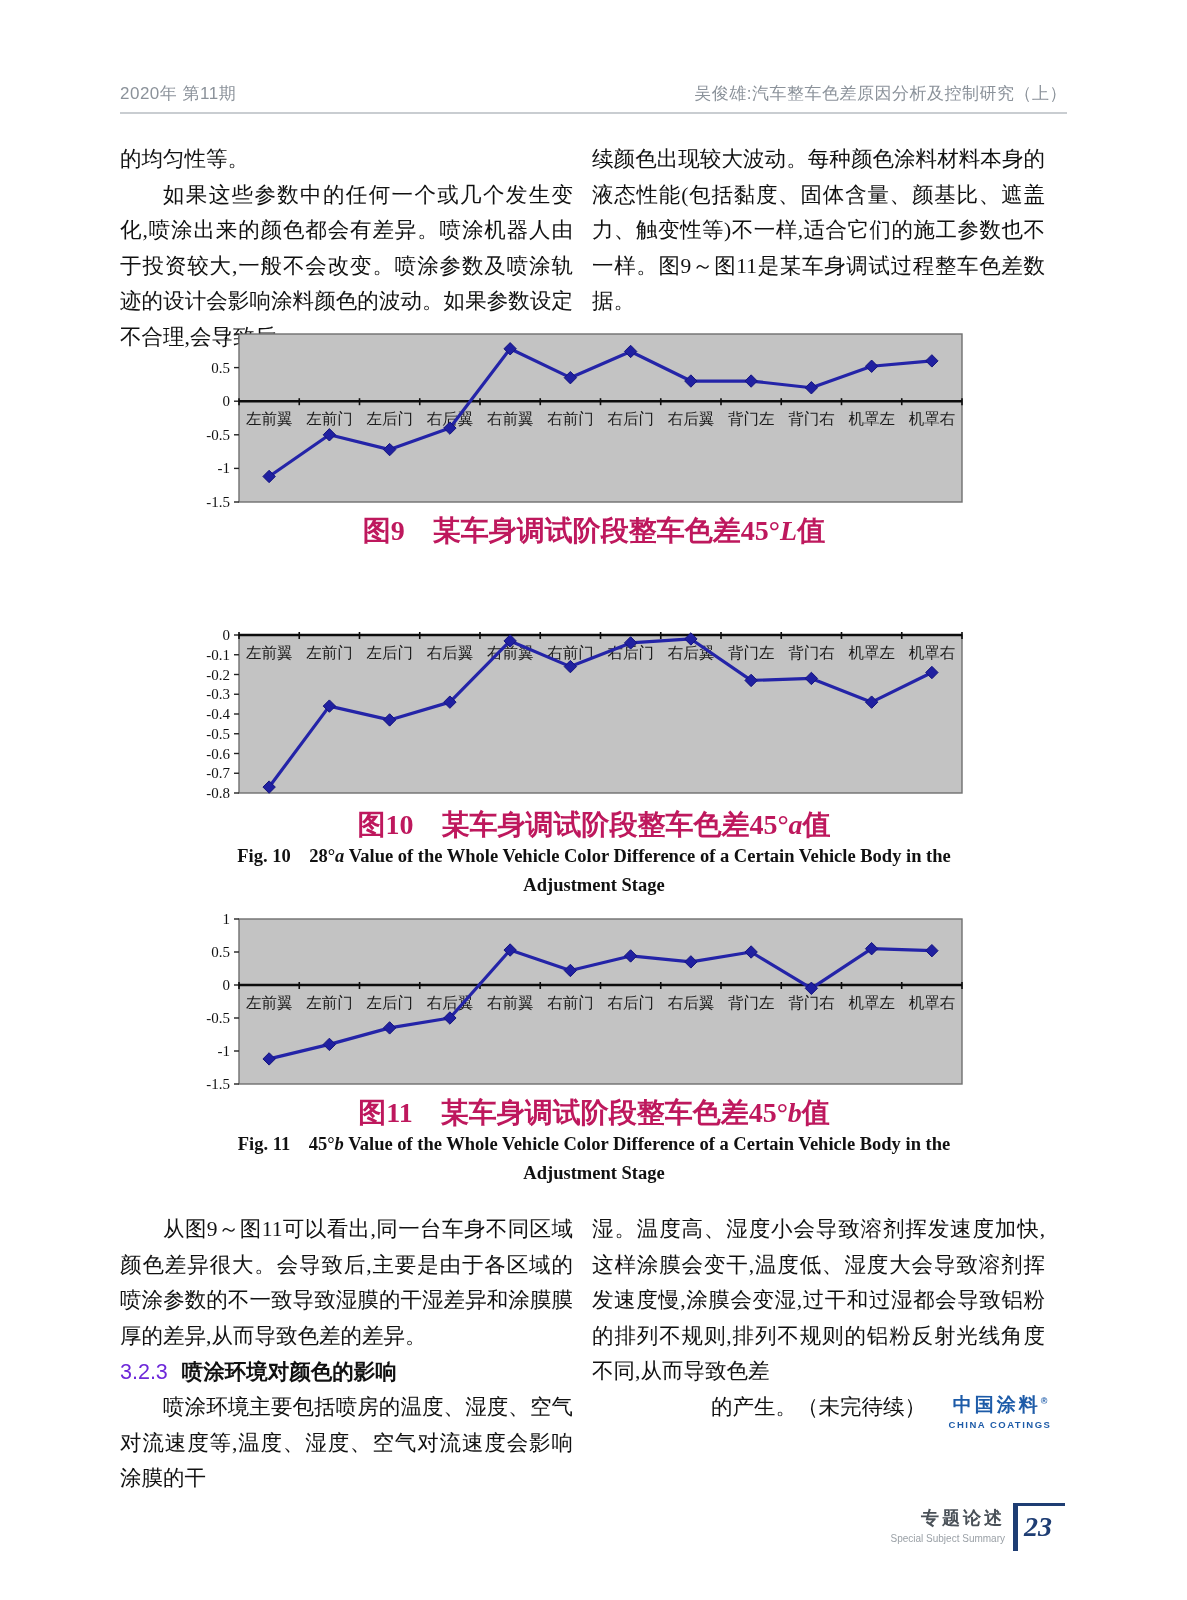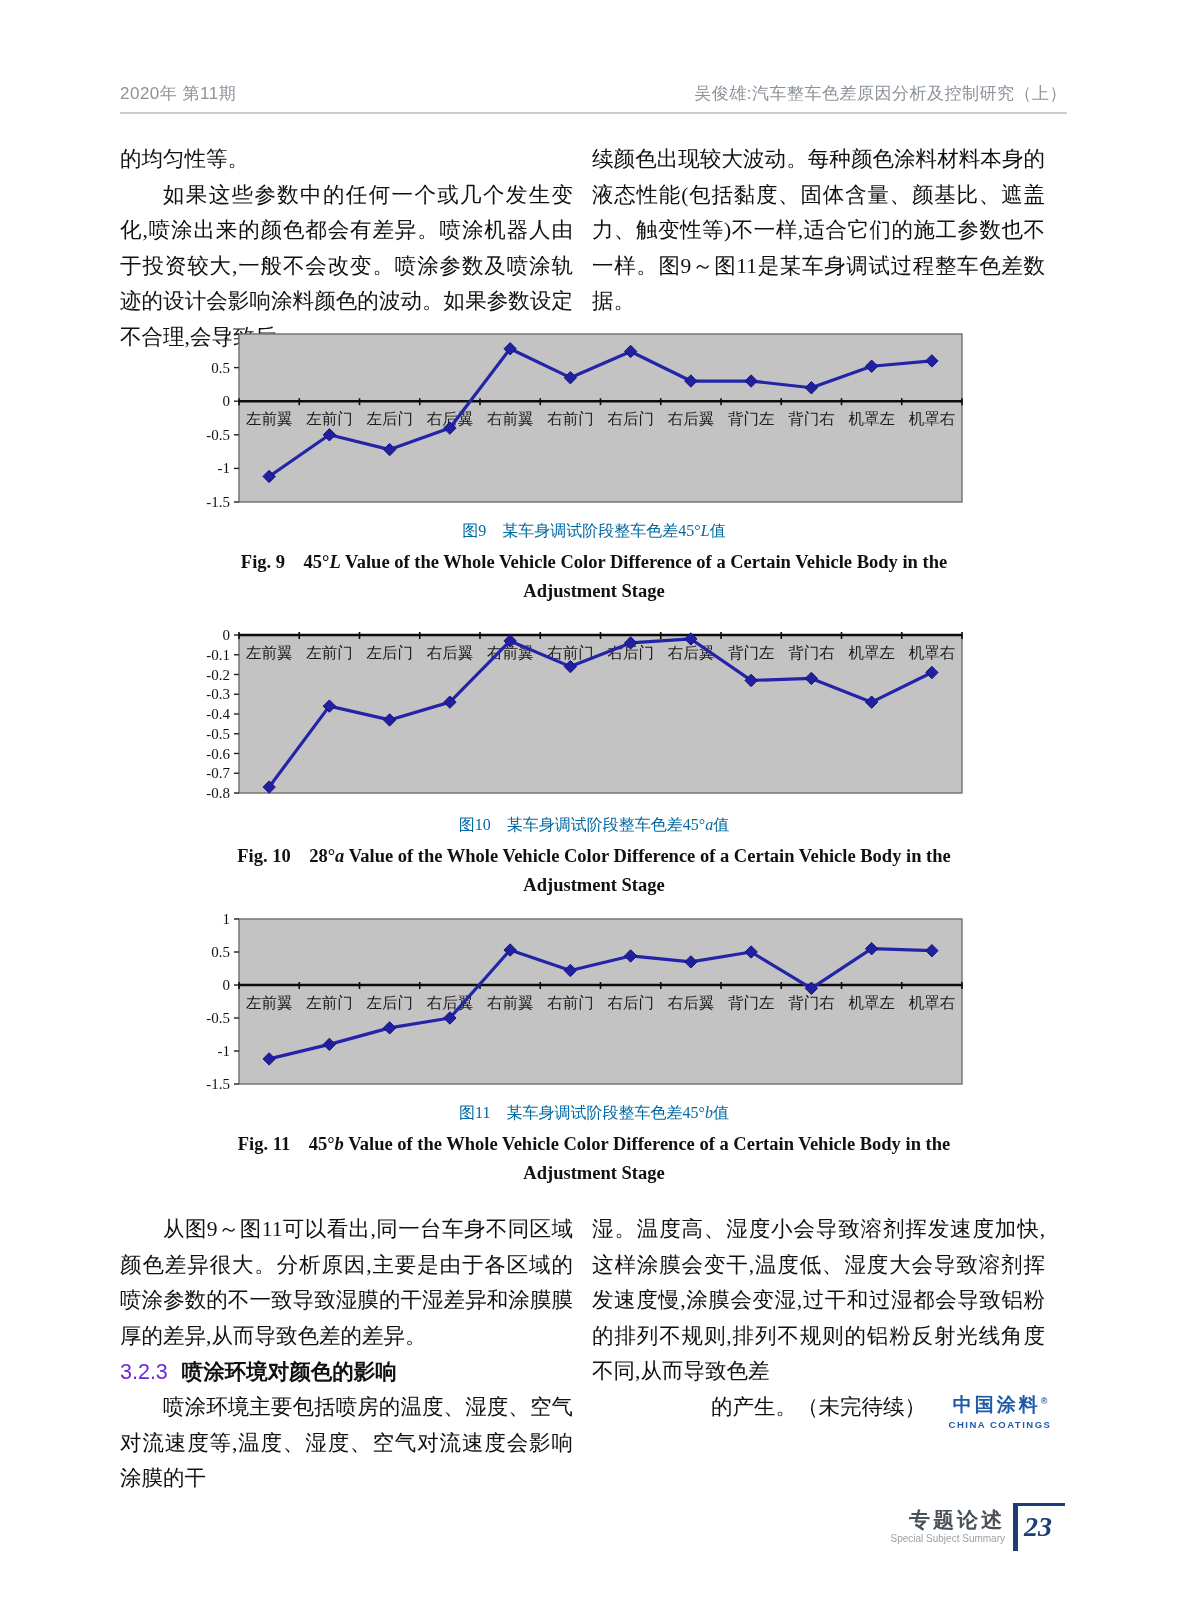--- a/index.html
+++ b/index.html
@@ -28,33 +28,33 @@
   .flex-line { display:flex; justify-content:center; }
   
   .chart { position:absolute; left:182px; width:810px; }
   .chart svg { display:block; }
   #chart0 { top:326px; }
   #chart1 { top:624px; }
   #chart2 { top:912px; }
   
   .cap { position:absolute; left:174px; width:840px; text-align:center; }
   #cap0 { top:518px; } #cap1 { top:812px; } #cap2 { top:1100px; }
-  .cap-zh { font-size:16px; font-weight:normal; color:#0369a1; line-height:26px; }
+  .cap-zh { font-size:28px; font-weight:bold; color:#be185d; line-height:26px; }
   .cap-en { font-size:18.5px; font-weight:bold; color:#111; line-height:29px;
             width:790px; margin:4px auto 0 auto; }
   .var-i { font-style:italic; }
   
   .logo { position:absolute; left:940px; top:1392px; width:120px; text-align:center;
           font-family:"Liberation Sans", sans-serif; color:#1d5ba8; }
   .logo-zh { font-size:19px; font-weight:bold; letter-spacing:3px; }
   .logo-mark { font-size:9px; vertical-align:super; letter-spacing:0; }
   .logo-en { font-size:9.5px; font-weight:bold; letter-spacing:1.5px; margin-top:1px; }
   
   .ftr-zh { position:absolute; left:820px; top:1506px; width:185px; text-align:right;
-            font-size:21px; font-weight:bold; color:#4a5158; letter-spacing:3px;
+            font-size:18px; font-weight:bold; color:#4a5158; letter-spacing:3px;
             font-family:"Liberation Sans", sans-serif; }
   .ftr-en { position:absolute; left:790px; top:1533px; width:215px; text-align:right;
             font-size:10px; color:#9ba1a7; font-family:"Liberation Sans", sans-serif; }
   .ftr-topline { position:absolute; left:1013px; top:1503px; width:52px; height:3px; background:#1e3d73; }
   .ftr-bar { position:absolute; left:1013px; top:1503px; width:5px; height:48px; background:#1e3d73; }
   .ftr-num { position:absolute; left:1024px; top:1511px; font-size:28px; font-weight:bold;
              font-style:italic; color:#1e3d73; font-family:"Liberation Serif", serif; }
 </style>
 </head>
 <body>
@@ -243,33 +243,32 @@
         <path d="M 508.875 43.699999999999996 L 515.075 49.9 L 508.875 56.1 L 502.675 49.9 Z" fill="#2020a0" stroke="#14147e" stroke-width="1"></path>
         <path d="M 569.125 33.8 L 575.325 40 L 569.125 46.2 L 562.925 40 Z" fill="#2020a0" stroke="#14147e" stroke-width="1"></path>
         <path d="M 629.375 70.10000000000001 L 635.575 76.30000000000001 L 629.375 82.50000000000001 L 623.175 76.30000000000001 Z" fill="#2020a0" stroke="#14147e" stroke-width="1"></path>
         <path d="M 689.625 30.500000000000004 L 695.825 36.7 L 689.625 42.900000000000006 L 683.425 36.7 Z" fill="#2020a0" stroke="#14147e" stroke-width="1"></path>
         <path d="M 749.875 32.48 L 756.075 38.68 L 749.875 44.88 L 743.675 38.68 Z" fill="#2020a0" stroke="#14147e" stroke-width="1"></path>
       </svg>
     </div>
 
   <div id="cap0" class="cap">
     <div class="cap-zh"><span>图9　某车身调试阶段整车色差45°</span><span class="var-i">L</span><span>值</span></div>
-    <div class="cap-en"><span>Fig. 9　45°</span><span class="var-i">L</span><span> Value of the Whole Vehicle Color Difference of a Certain Vehicle Body in the Adjustment Stage</span></div>
   </div>
   <div id="cap1" class="cap">
     <div class="cap-zh"><span>图10　某车身调试阶段整车色差45°</span><span class="var-i">a</span><span>值</span></div>
     <div class="cap-en"><span>Fig. 10　28°</span><span class="var-i">a</span><span> Value of the Whole Vehicle Color Difference of a Certain Vehicle Body in the Adjustment Stage</span></div>
   </div>
   <div id="cap2" class="cap">
     <div class="cap-zh"><span>图11　某车身调试阶段整车色差45°</span><span class="var-i">b</span><span>值</span></div>
     <div class="cap-en"><span>Fig. 11　45°</span><span class="var-i">b</span><span> Value of the Whole Vehicle Color Difference of a Certain Vehicle Body in the Adjustment Stage</span></div>
   </div>
 
   <div class="col col-l outro">
-    <p class="ind">从图9～图11可以看出,同一台车身不同区域颜色差异很大。分析原因,主要是由于各区域的喷涂参数的不一致导致湿膜的干湿差异和涂膜膜厚的差异,从而导致色差的差异。</p>
+    <p class="ind">从图9～图11可以看出,同一台车身不同区域颜色差异很大。会导致后,主要是由于各区域的喷涂参数的不一致导致湿膜的干湿差异和涂膜膜厚的差异,从而导致色差的差异。</p>
     <div class="sec-head">
       <span class="sec-num">3.2.3</span><span class="sec-title">喷涂环境对颜色的影响</span>
     </div>
     <p class="ind">喷涂环境主要包括喷房的温度、湿度、空气对流速度等,温度、湿度、空气对流速度会影响涂膜的干</p>
   </div>
   <div class="col col-r outro">
     <p>湿。温度高、湿度小会导致溶剂挥发速度加快,这样涂膜会变干,温度低、湿度大会导致溶剂挥发速度慢,涂膜会变湿,过干和过湿都会导致铝粉的排列不规则,排列不规则的铝粉反射光线角度不同,从而导致色差</p>
     <div class="flex-line">
       <span>的产生。</span>
       <span>（未完待续）</span>

